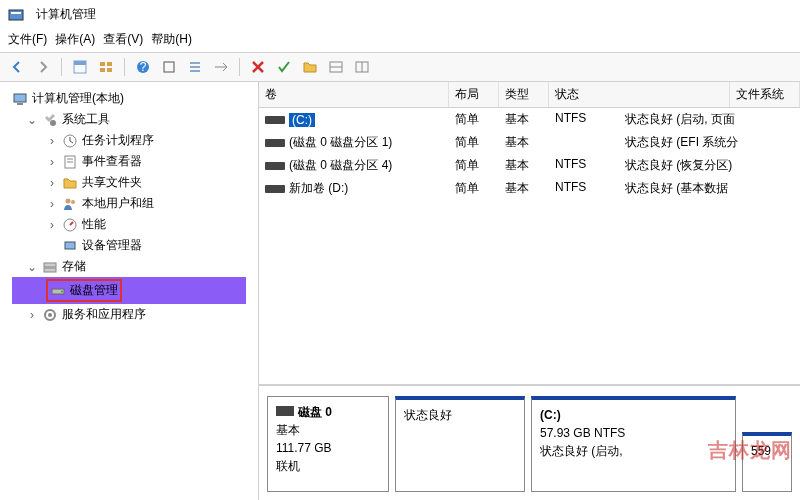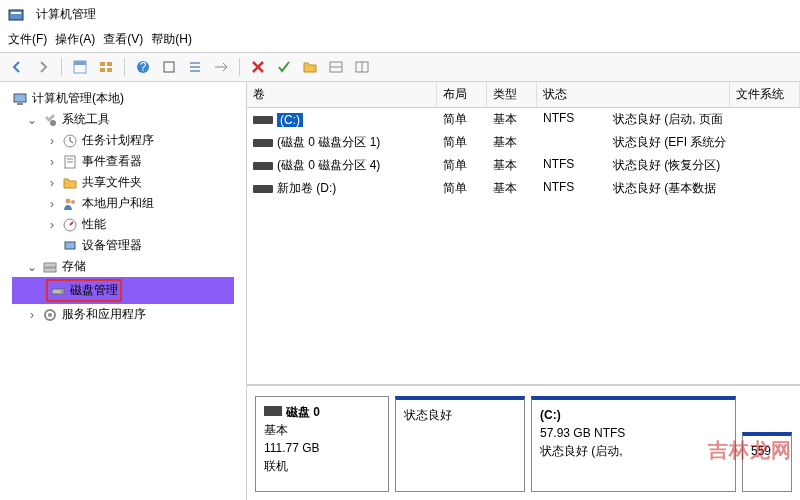--- a/index.html
+++ b/index.html
@@ -28,21 +28,21 @@
 .vol-row { display: flex; padding: 2px 0; }
 .vol-row .col { padding: 1px 6px; white-space: nowrap; overflow: hidden; }
 .col.c0 { width: 190px; display: flex; align-items: center; gap: 4px; }
 .col.c1 { width: 50px; }
 .col.c2 { width: 50px; }
 .col.c3 { width: 70px; }
 .col.c4 { flex: 1; }
 .vol-row.sel .vlabel { background: #0a5fbf; color: #fff; padding: 0 3px; }
 .vdisk { width: 20px; height: 8px; background: #444; display: inline-block; border-radius: 1px; }
 .diskmap { height: 115px; border-top: 1px solid #d0d0d0; padding: 10px 8px 8px; display: flex; gap: 6px; overflow: hidden; }
-.disk-info { width: 134px; border: 1px solid #888; padding: 6px 8px; line-height: 1.5; }
+.disk-info { width: 122px; border: 1px solid #888; padding: 6px 8px; line-height: 1.5; }
 .disk-info .di-icon { width: 18px; height: 10px; background: #444; display: inline-block; margin-right: 4px; }
 .part { border: 1px solid #888; border-top: 4px solid #1742a0; padding: 6px 8px; line-height: 1.5; white-space: nowrap; overflow: hidden; }
 .part.p1 { width: 130px; }
 .part.p2 { width: 205px; }
 .part.p3 { width: 50px; margin-top: 36px; }
 .watermark { position: absolute; right: 8px; bottom: 36px; font-size: 20px; color: rgba(200,40,40,0.55); font-weight: bold; letter-spacing: 1px; pointer-events: none; margin-top: 40px; }
 </style>
 </head>
 <body>
 

